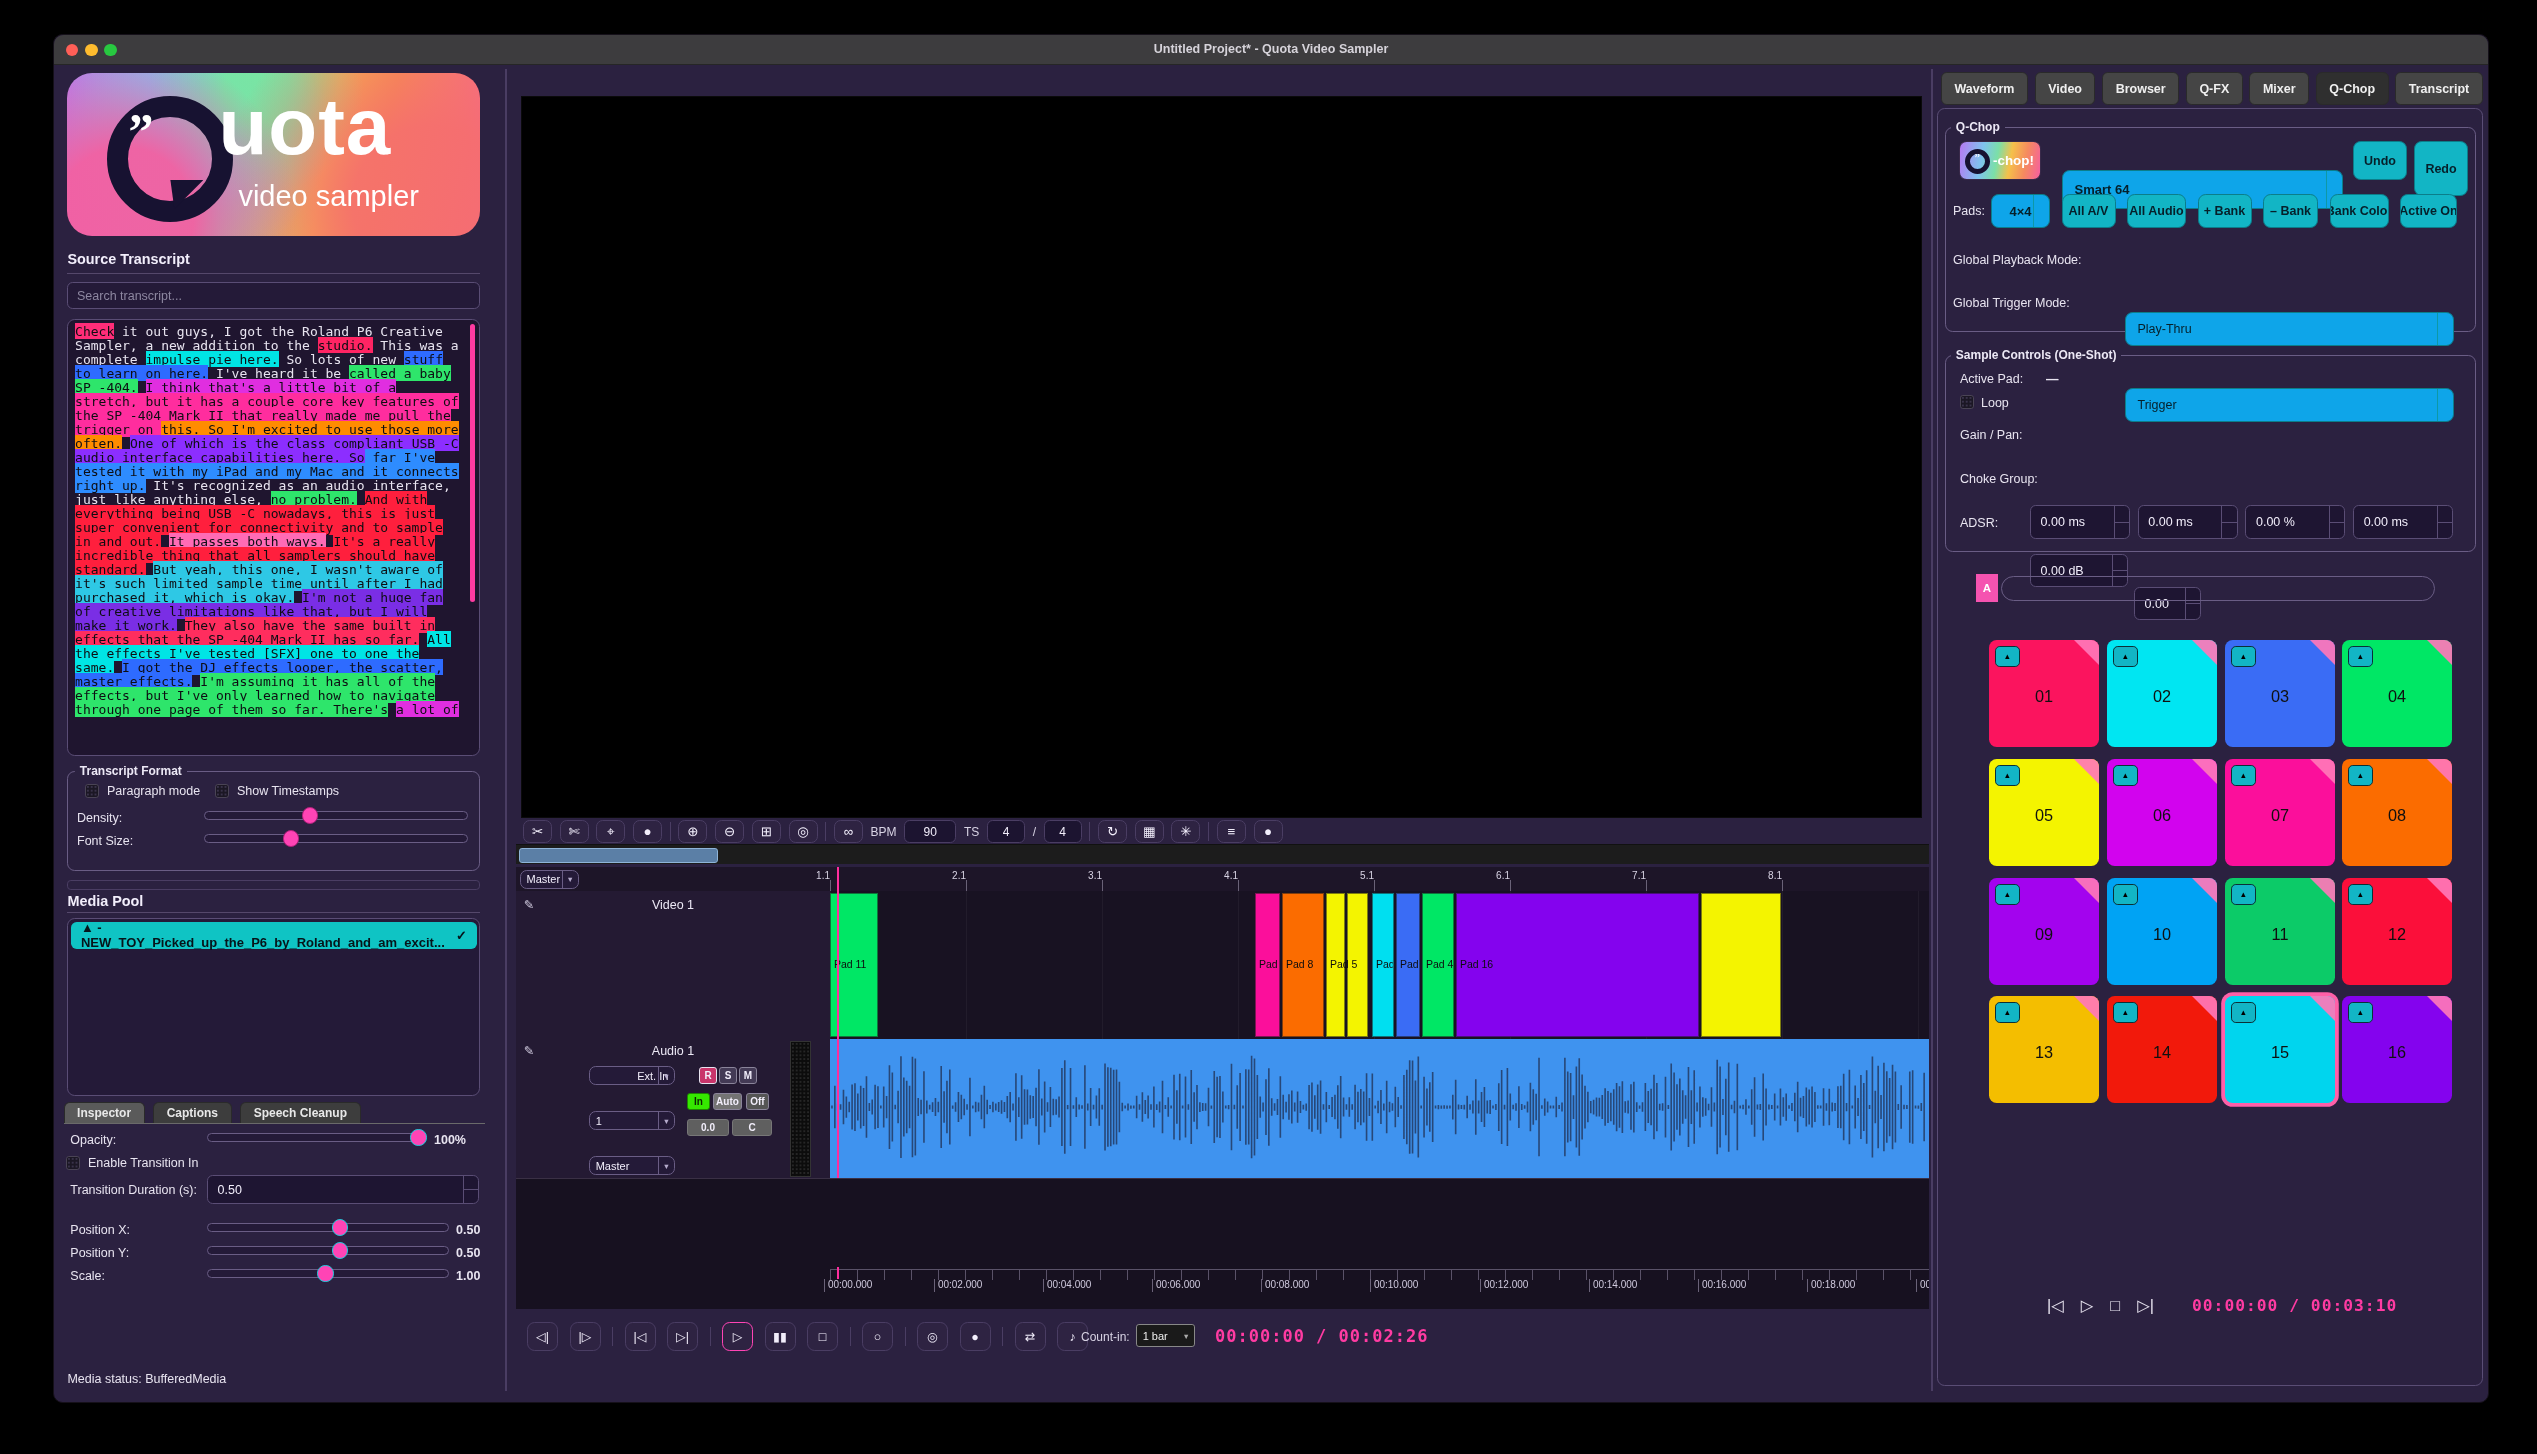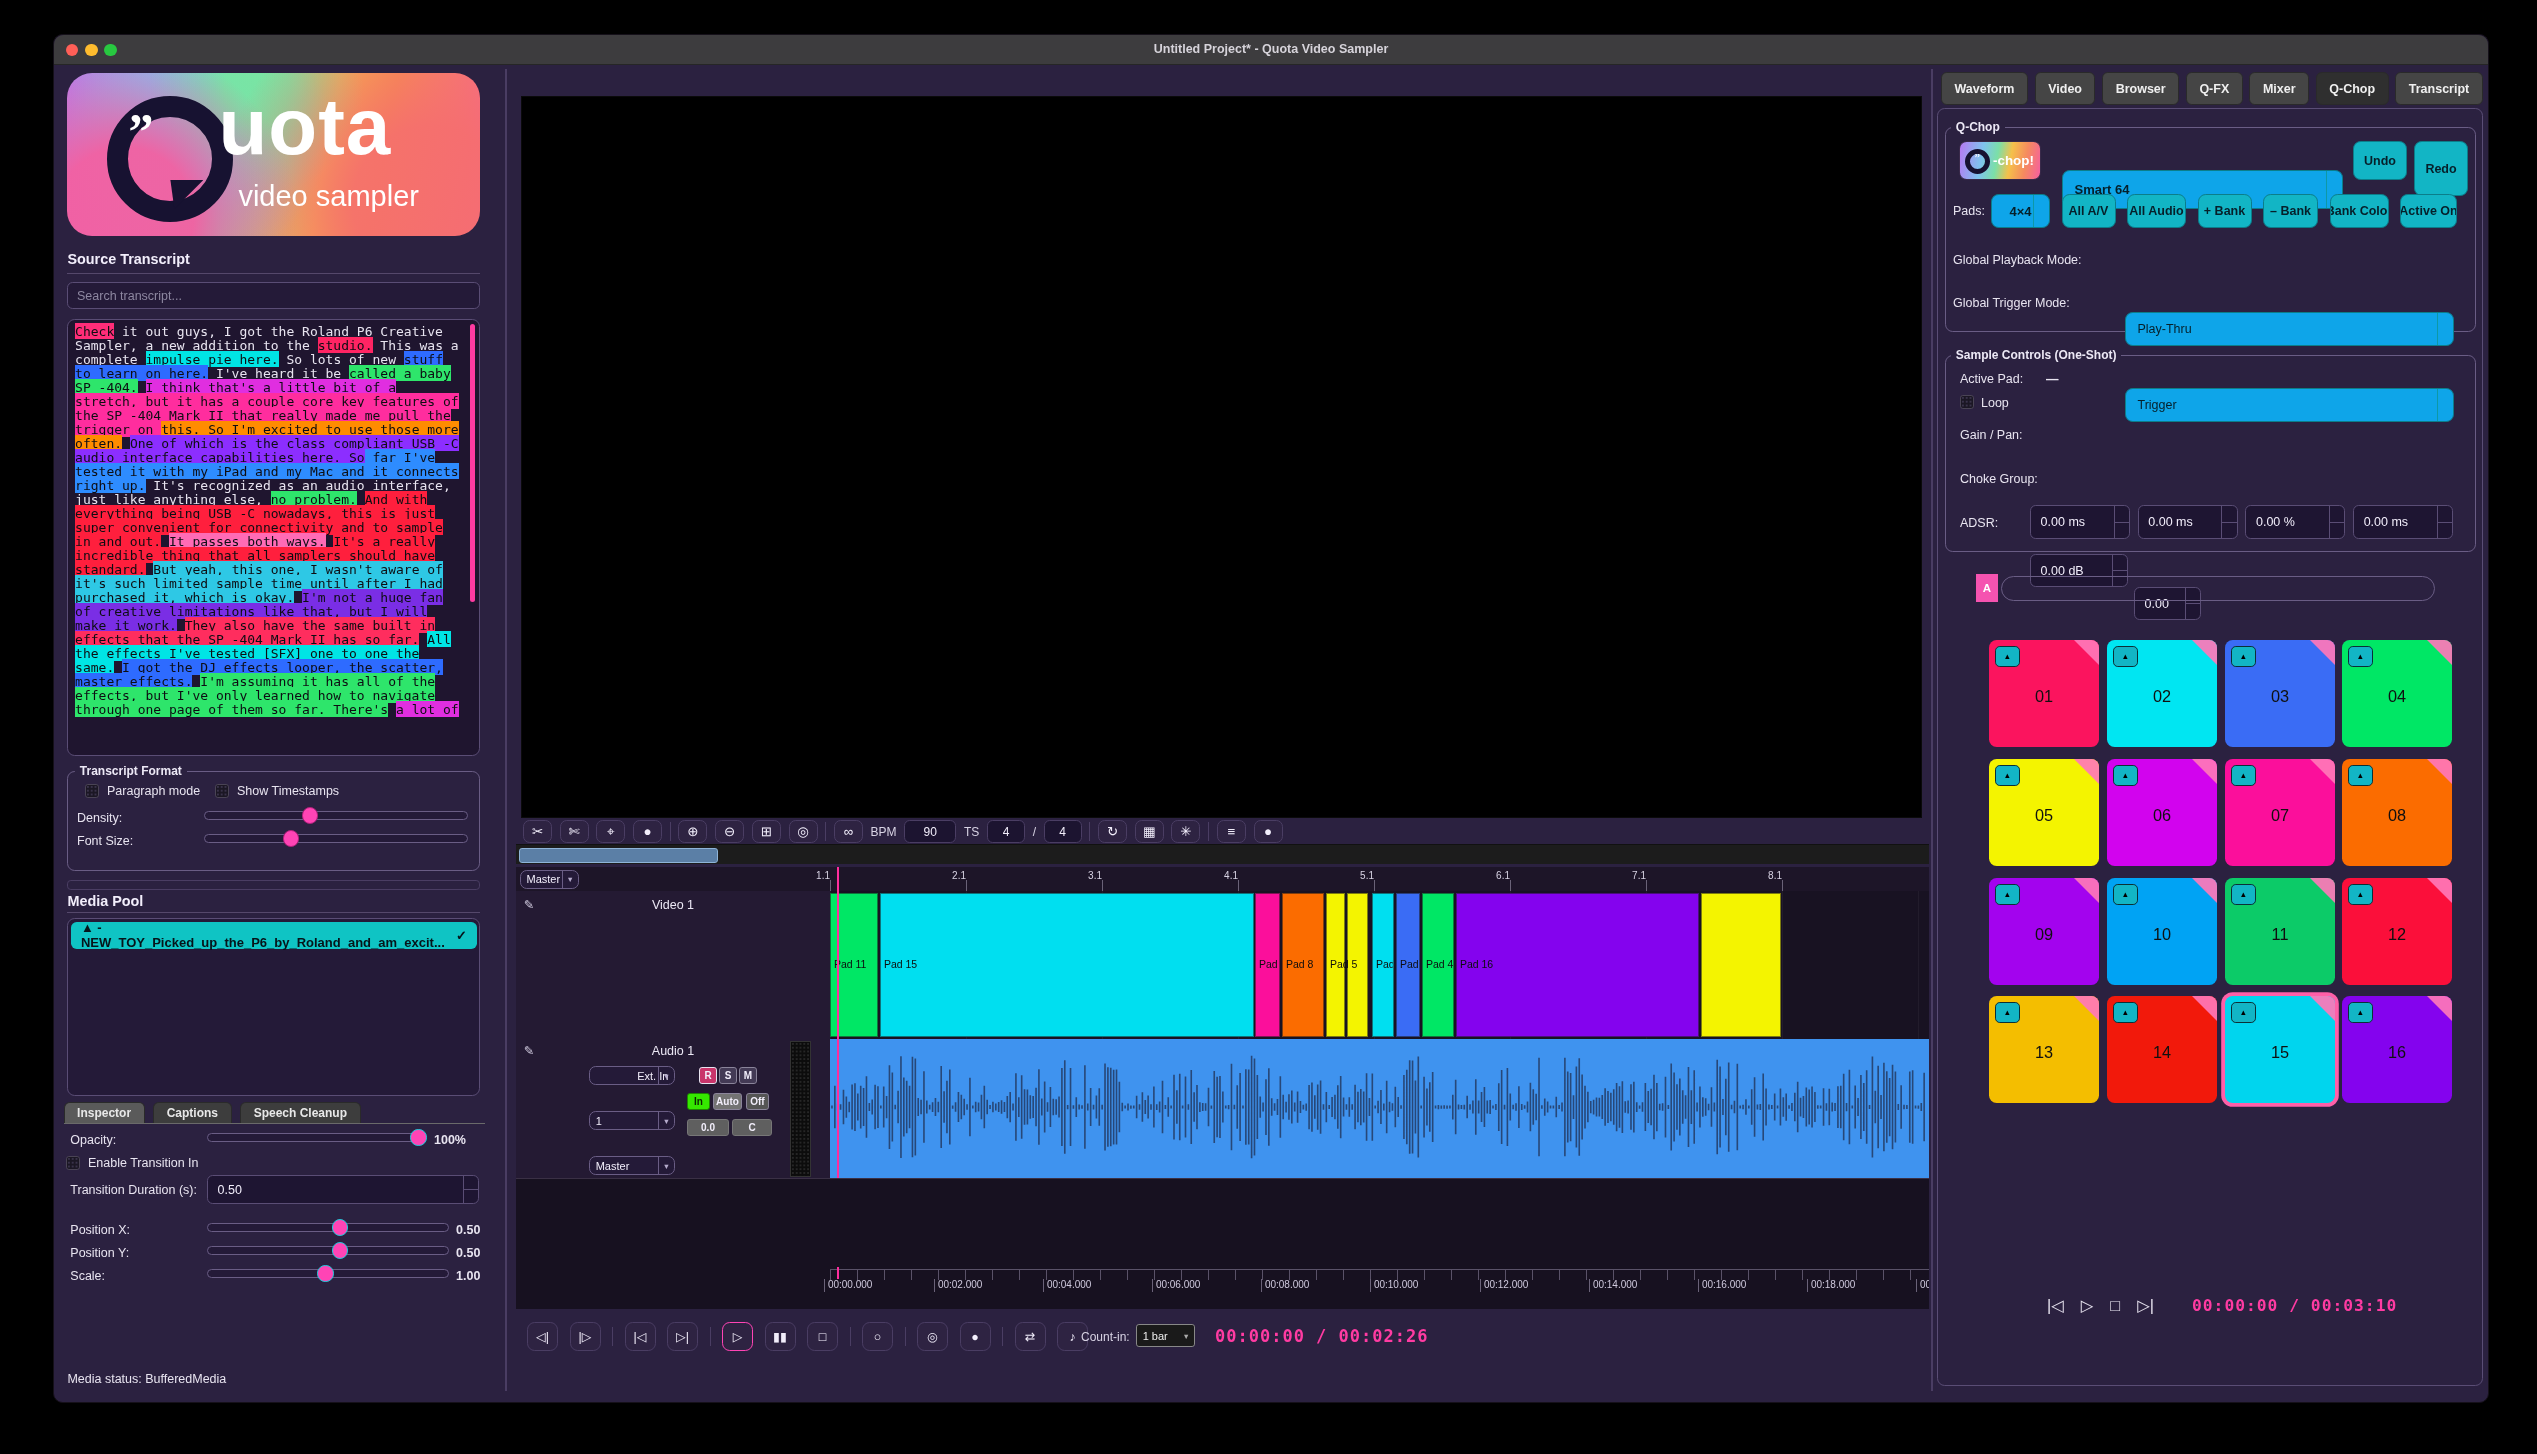--- a/index.html
+++ b/index.html
@@ -272,23 +272,20 @@
 
     <div class="abs" style="left:0;top:24px;width:314px;height:148px;background:#241a33;border-bottom:1px solid #3a3045;">
       <span class="abs pencil" style="left:7.7px;top:5.7px;">✎</span>
       <span class="abs trackname" style="left:0;right:0;top:6.7px;text-align:center;">Video 1</span>
     </div>
     <div class="abs" style="left:314px;top:24px;width:1099px;height:148px;background:#181222;border-bottom:1px solid #3a3045;
          background-image:repeating-linear-gradient(90deg, rgba(255,255,255,0.045) 0 1px, transparent 1px 136px);" id="videolane">
           <div class="clip" style="left: 0px; top: 1.9px; width: 48px; height: 144px; background: rgb(0, 231, 101); overflow: hidden;">
             <span>Pad 11</span>
           </div>
-          <div class="clip" style="left: 50px; top: 1.9px; width: 374px; height: 144px; background: rgb(0, 223, 240); overflow: hidden;">
-            <span>Pad 15</span>
-          </div>
           <div class="clip" style="left: 425px; top: 1.9px; width: 25px; height: 144px; background: rgb(251, 15, 155); overflow: hidden;">
             <span>Pad 7</span>
           </div>
           <div class="clip" style="left: 452px; top: 1.9px; width: 42px; height: 144px; background: rgb(251, 108, 0); overflow: hidden;">
             <span>Pad 8</span>
           </div>
           <div class="clip" style="left: 496px; top: 1.9px; width: 19px; height: 144px; background: rgb(244, 244, 0); overflow: visible; z-index: 2;">
             <span>Pad 5</span>
           </div>
           <div class="clip" style="left: 517px; top: 1.9px; width: 21px; height: 144px; background: rgb(244, 244, 0); overflow: hidden;"></div>

